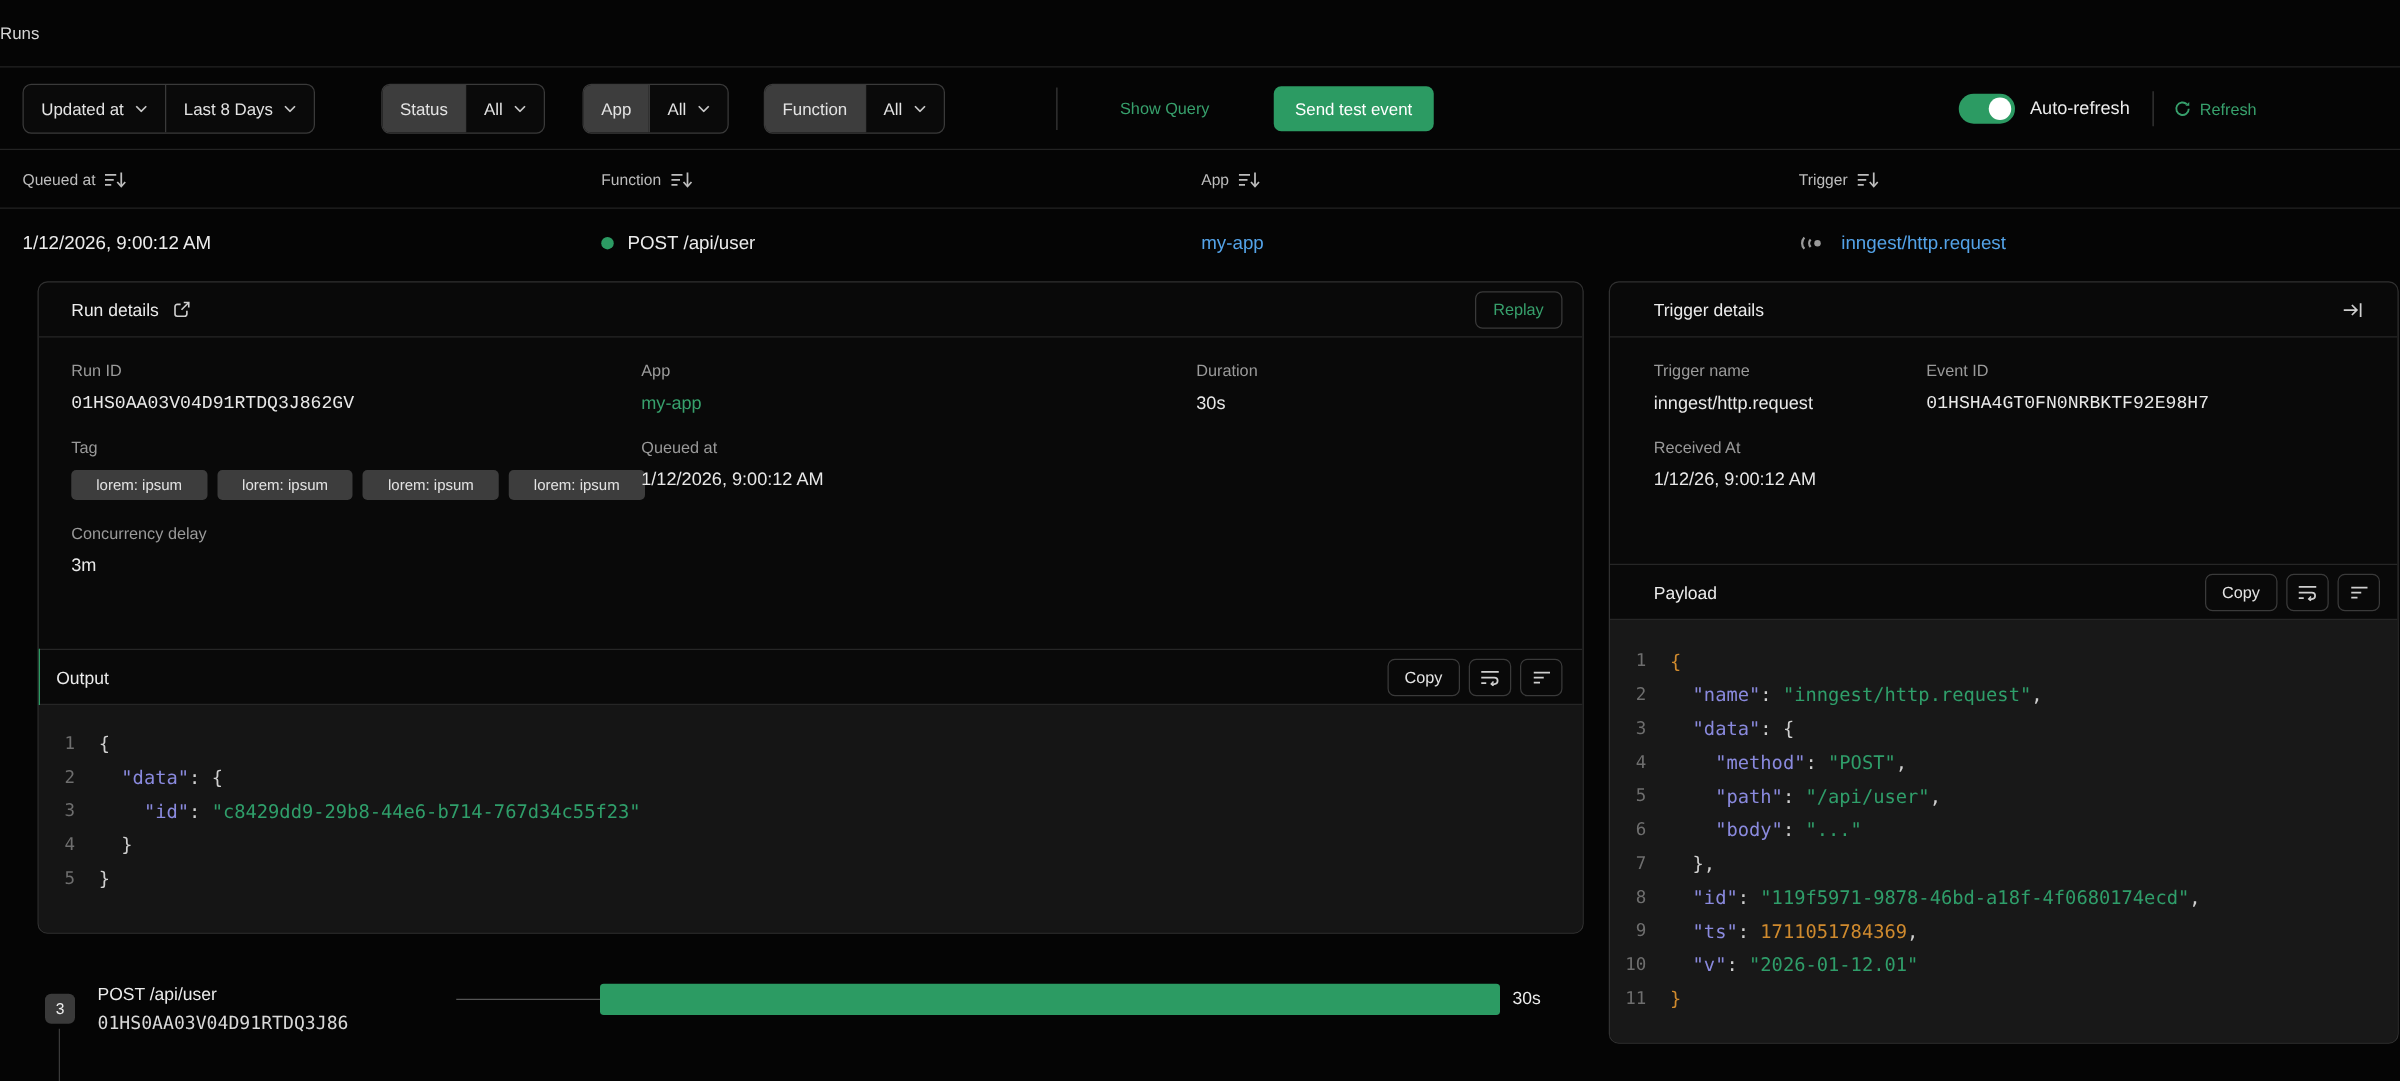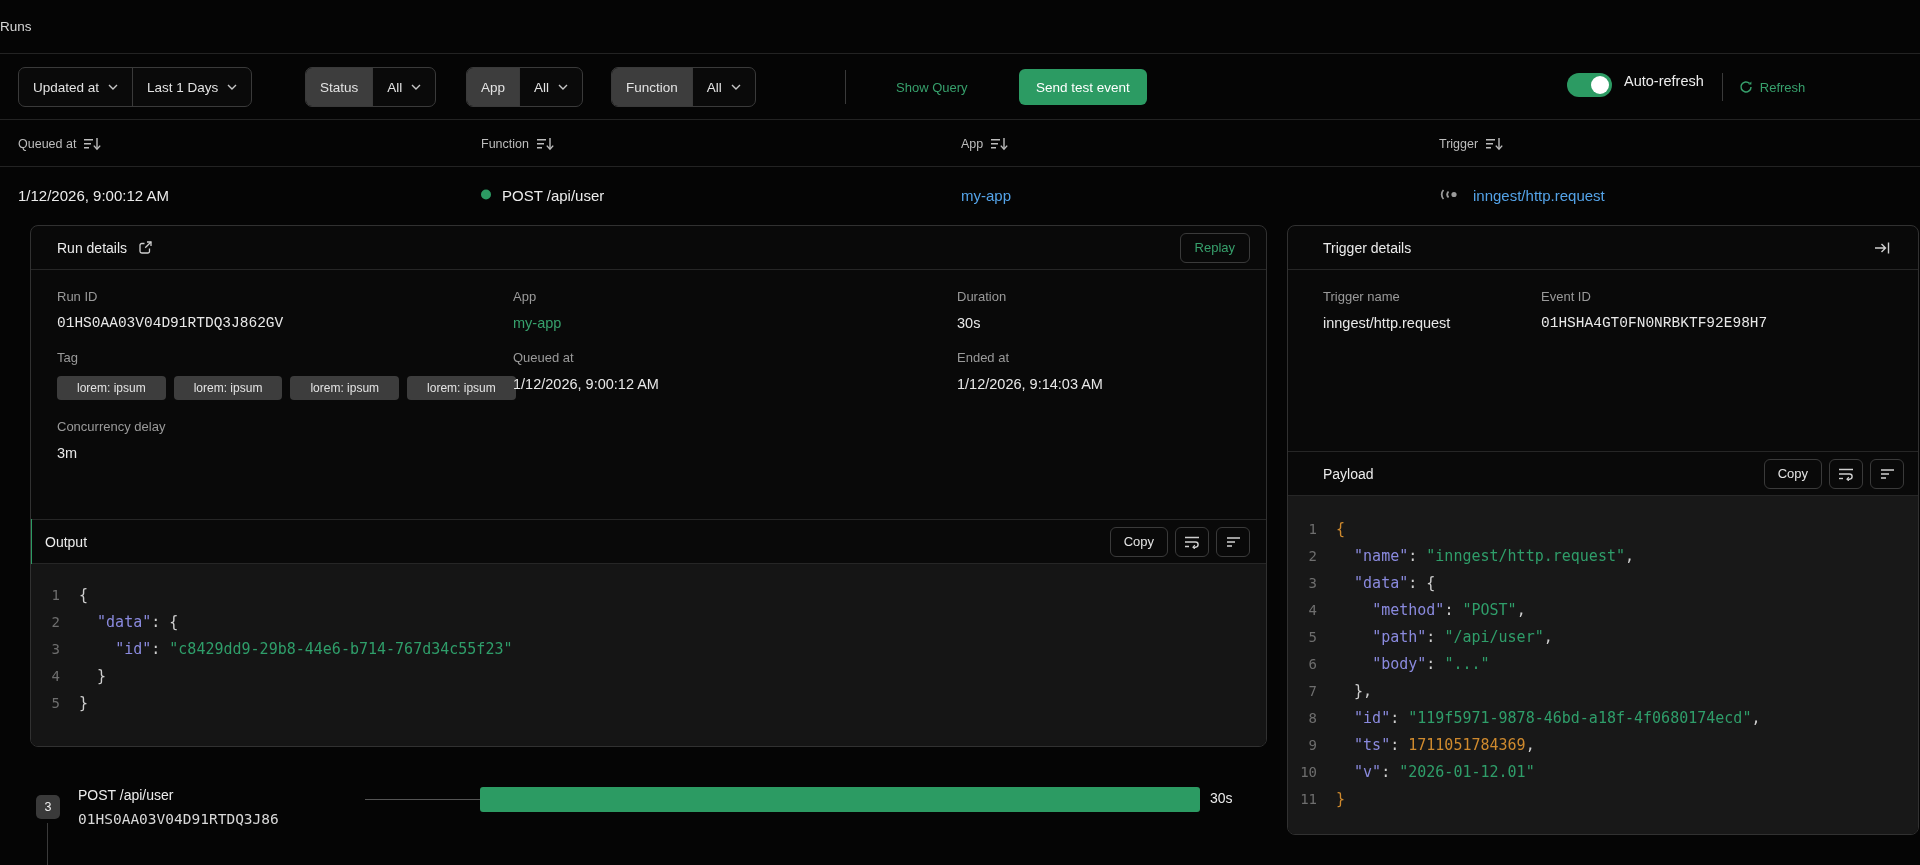--- a/index.html
+++ b/index.html
@@ -30,21 +30,21 @@
   #ctrl-updated{left:18px}
   #ctrl-status{left:305px}
   #ctrl-app{left:466px}
   #ctrl-function{left:611px}
   .vsep{position:absolute;left:845px;top:50%;transform:translateY(-50%);width:1px;height:34px;background:#3a3a3a}
   .show-query{position:absolute;left:896px;top:50%;transform:translateY(-50%);font-size:13px;
               color:var(--greentext);cursor:pointer;background:none;border:none;font-family:inherit}
   .send-btn{position:absolute;left:1019px;top:50%;transform:translateY(-50%);height:36px;padding:0 17px;
             background:var(--accent);border:none;border-radius:6px;color:#fff;font-size:13.5px;
             font-family:inherit;display:flex;align-items:center;cursor:pointer}
-  .auto-wrap{position:absolute;left:1567px;top:50%;transform:translateY(-50%);display:flex;}
+  .auto-wrap{position:absolute;left:1567px;top:50%;transform:translateY(-50%);display:flex;align-items:center}
   .toggle{width:45px;height:24px;border-radius:12px;background:var(--accent);position:relative;cursor:pointer;flex:none}
   .toggle .knob{position:absolute;right:3px;top:3px;width:18px;height:18px;border-radius:50%;background:#fff}
   .auto-label{font-size:14.5px;color:#ededed;margin-left:12px}
   .auto-sep{width:1px;height:28px;background:#3a3a3a;margin:0 16px 0 18px}
   .refresh-link{display:flex;align-items:center;gap:7px;color:var(--greentext);font-size:13px;cursor:pointer;
                 background:none;border:none;font-family:inherit}
 
   
   .table-head{position:absolute;left:0;top:121px;width:100%;height:46px;border-bottom:1px solid var(--divider)}
   .th{position:absolute;top:50%;transform:translateY(-50%);display:flex;align-items:center;gap:8px;
@@ -127,21 +127,21 @@
 <div class="filterbar">
 
   <div class="ctrl" id="ctrl-updated">
     <div class="seg">
       <span>Updated at</span>
       <svg width="10" height="6" viewBox="0 0 10 6">
           <path d="M1 1l4 4 4-4" stroke="#c7c7c7" stroke-width="1.4" fill="none"></path>
         </svg>
     </div>
     <div class="seg">
-      <span>Last 1 Days</span>
+      <span>Last 8 Days</span>
       <svg width="10" height="6" viewBox="0 0 10 6">
           <path d="M1 1l4 4 4-4" stroke="#c7c7c7" stroke-width="1.4" fill="none"></path>
         </svg>
     </div>
   </div>
 
   <div class="ctrl" id="ctrl-status">
     <div class="seg filled">
       <span>Status</span>
     </div>
@@ -290,24 +290,20 @@
         <div class="tags">
             <span class="tag-chip">lorem: ipsum</span>
             <span class="tag-chip">lorem: ipsum</span>
             <span class="tag-chip">lorem: ipsum</span>
             <span class="tag-chip">lorem: ipsum</span>
           </div>
       </div>
       <div class="field">
         <div class="flabel">Queued at</div>
         <div class="fvalue">1/12/2026, 9:00:12 AM</div>
-      </div>
-      <div class="field">
-        <div class="flabel">Ended at</div>
-        <div class="fvalue">1/12/2026, 9:14:03 AM</div>
       </div>
     </div>
     <div class="fgrid">
       <div class="field">
         <div class="flabel">Concurrency delay</div>
         <div class="fvalue">3m</div>
       </div>
     </div>
   </div>
 
@@ -373,20 +369,26 @@
     <div class="fgrid">
       <div class="field">
         <div class="flabel">Trigger name</div>
         <div class="fvalue">inngest/http.request</div>
       </div>
       <div class="field">
         <div class="flabel">Event ID</div>
         <div class="fvalue mono">01HSHA4GT0FN0NRBKTF92E98H7</div>
       </div>
     </div>
+    <div class="fgrid">
+      <div class="field">
+        <div class="flabel">Received At</div>
+        <div class="fvalue">1/12/26, 9:00:12 AM</div>
+      </div>
+    </div>
   </div>
 
   <div class="section-header">
     <span class="section-title">Payload</span>
     <div class="hdr-actions">
       <button class="copy-btn">Copy</button>
       <button class="icon-btn">
         <svg width="16" height="14" viewBox="0 0 16 14">
             <g stroke="#cfcfcf" stroke-width="1.4" fill="none">
               <path d="M1 2.5h14M1 7h10.5a2.6 2.6 0 0 1 0 5.2H9"></path>

